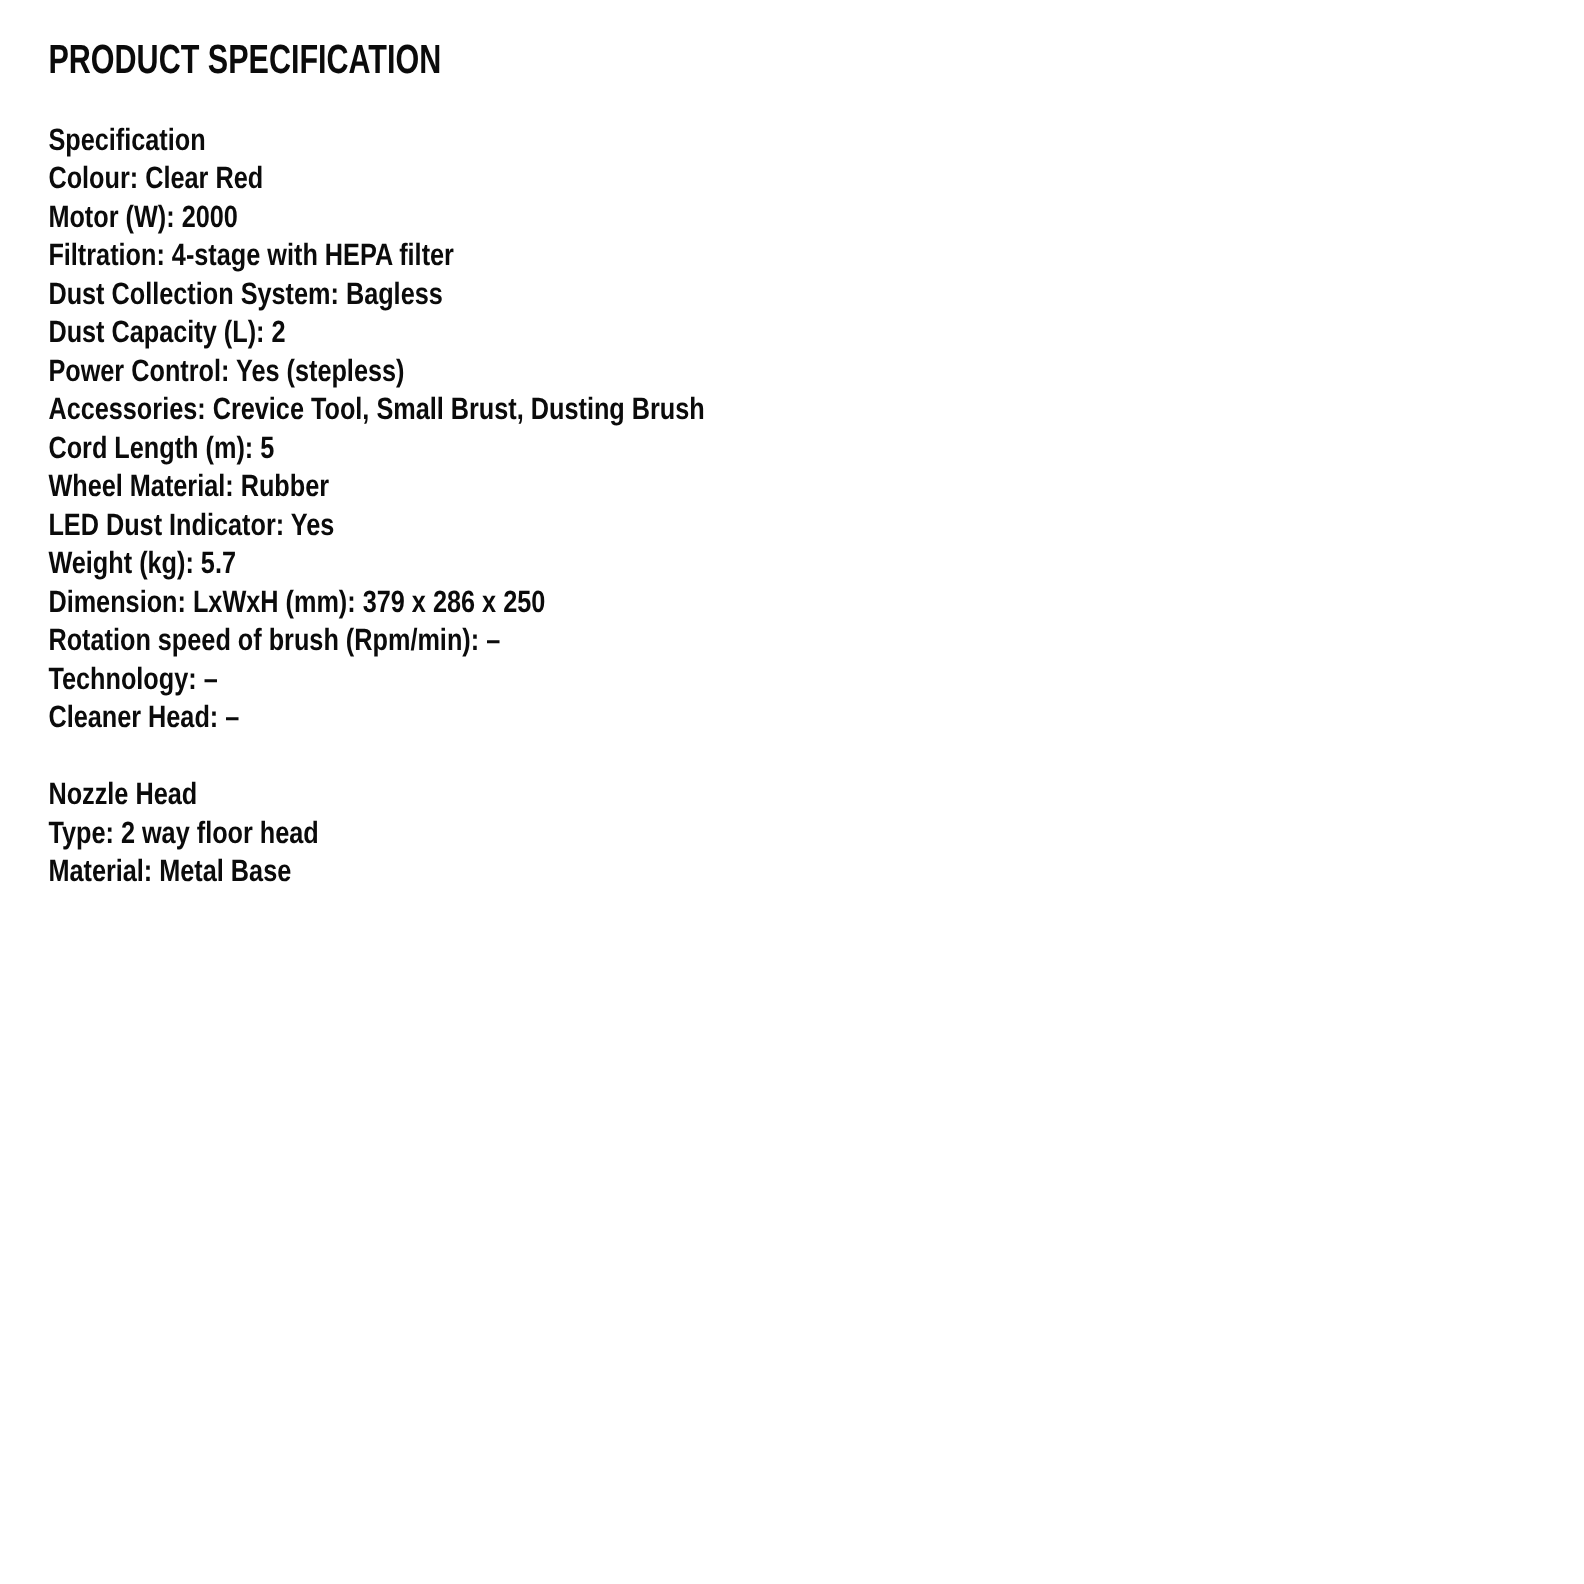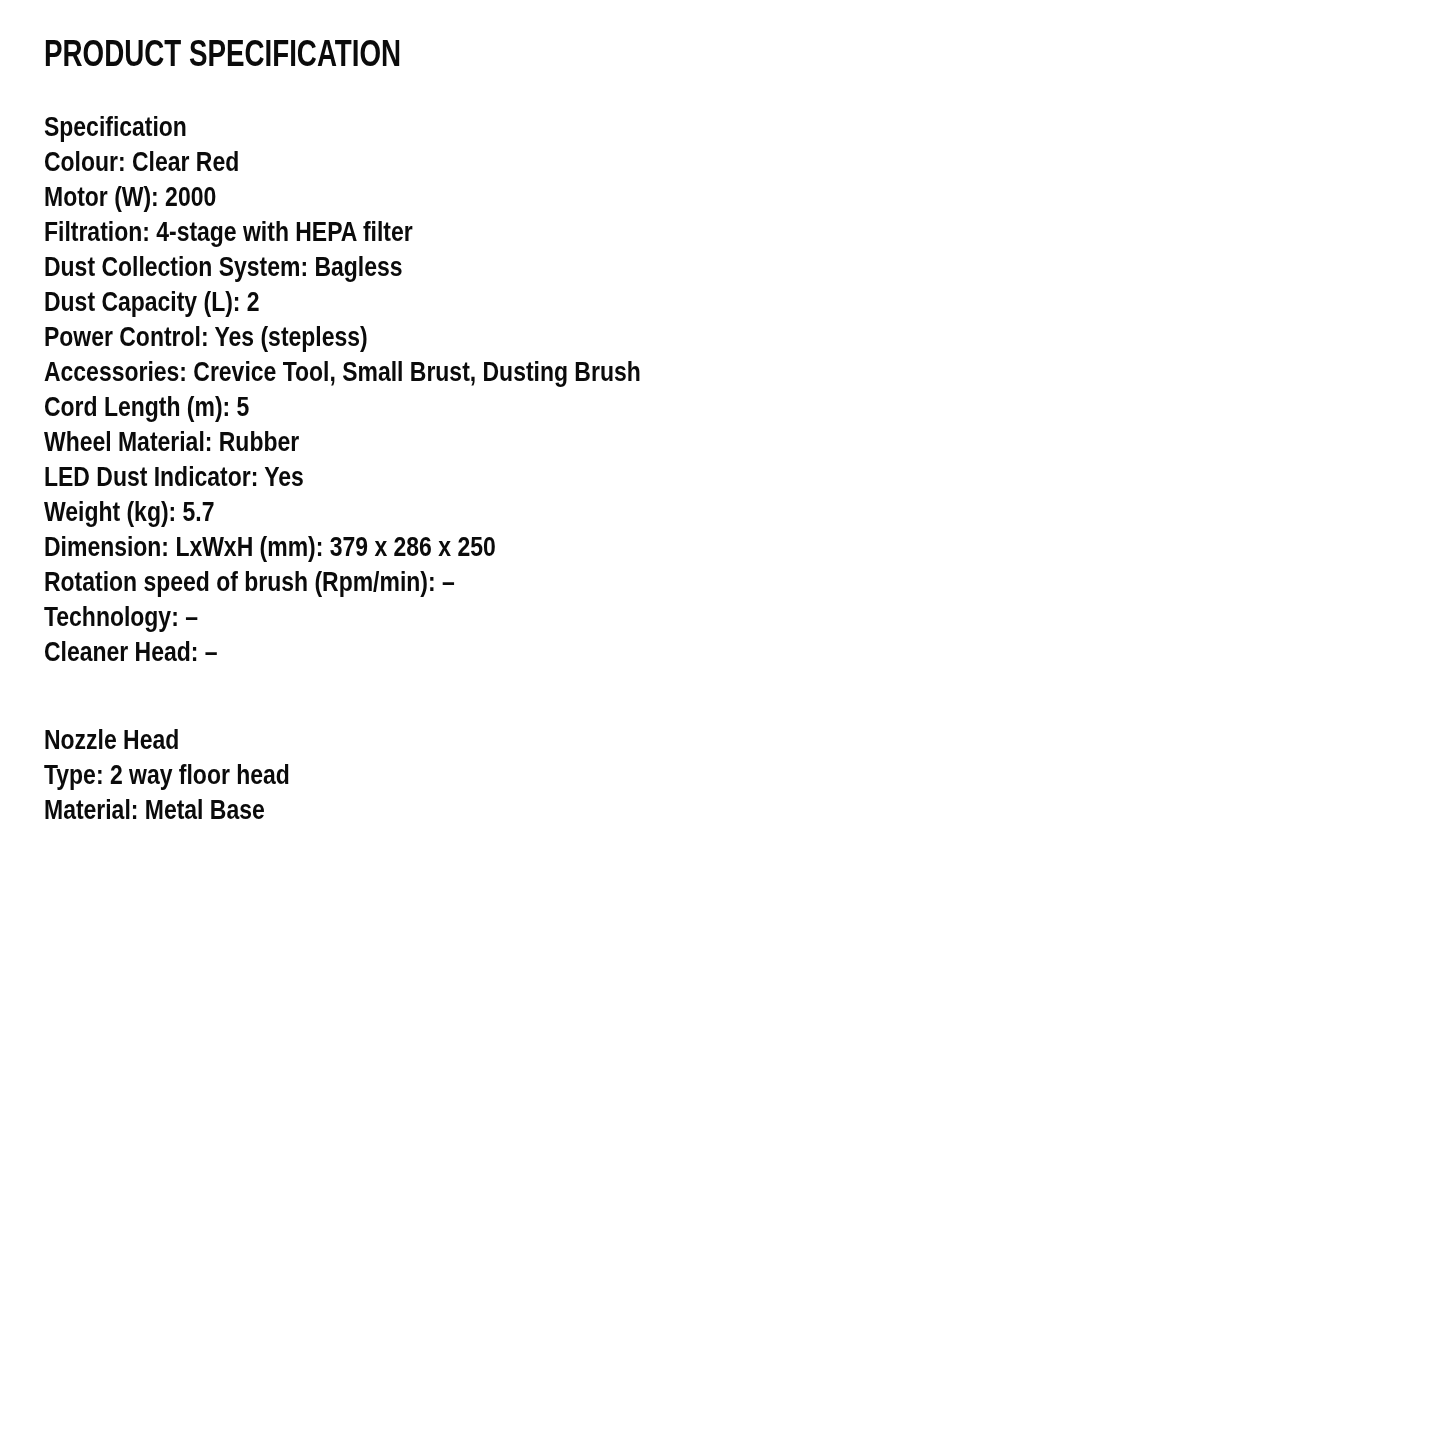--- a/index.html
+++ b/index.html
@@ -28,21 +28,21 @@
     font-weight: 700;
     letter-spacing: 0;
     white-space: nowrap;
     transform: scaleX(0.75);
     transform-origin: 0 50%;
   }
   .spec-section {
     margin: 0;
   }
   .spec-section + .spec-section {
-    margin-top: 53px;
+    margin-top: 35px;
   }
   .line {
     font-size: 28px;
     line-height: 35px;
     font-weight: 700;
     white-space: nowrap;
     transform: scaleX(0.82);
     transform-origin: 0 50%;
   }
 </style>

